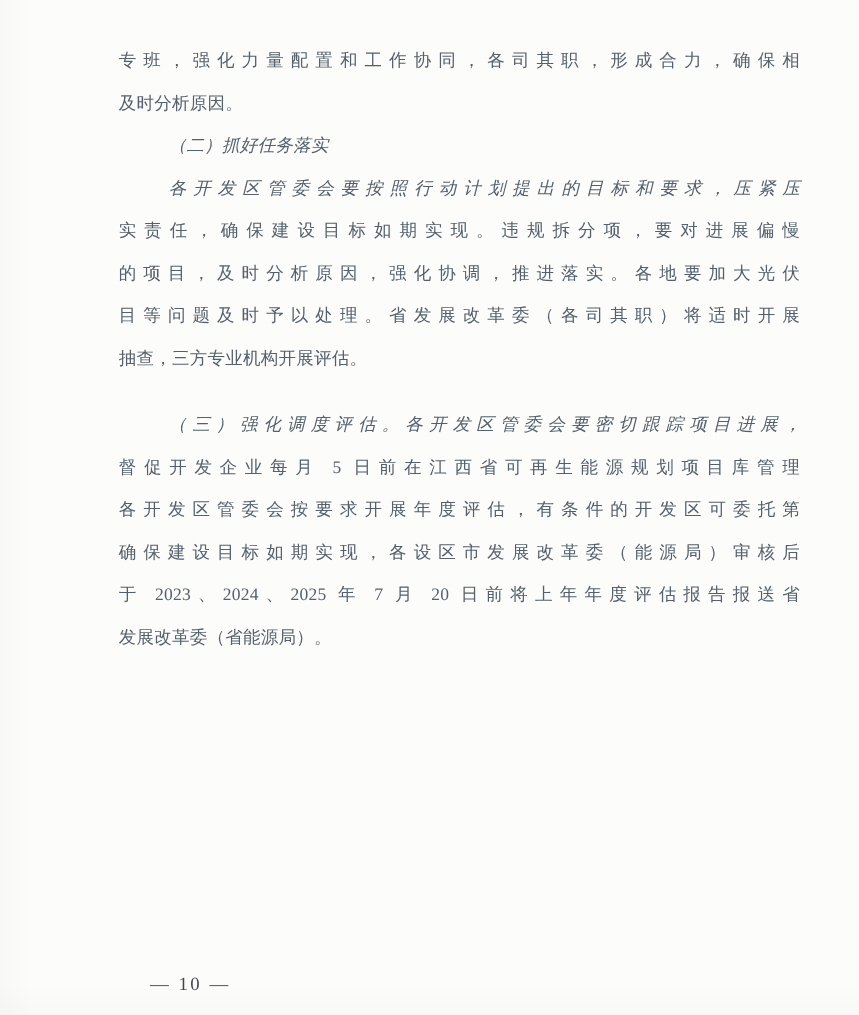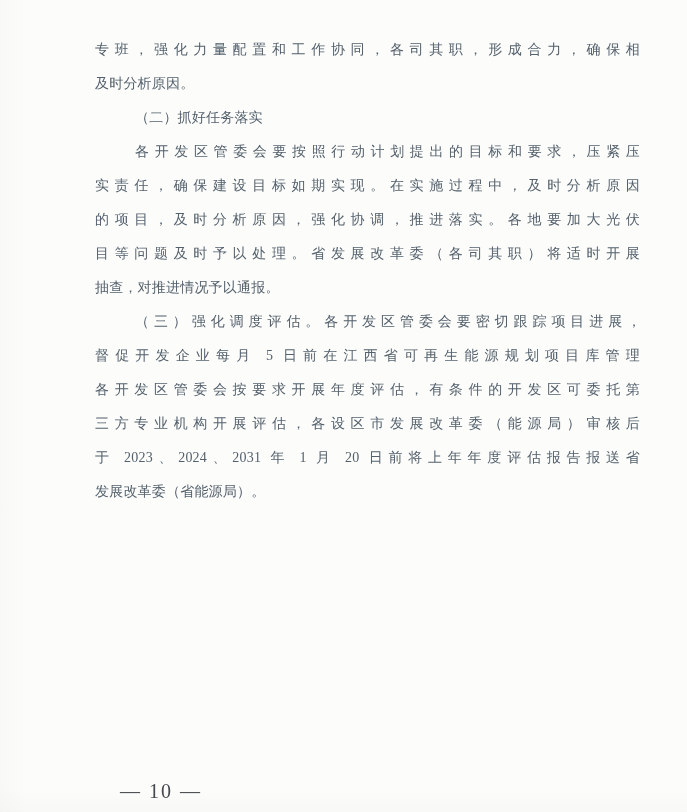--- a/index.html
+++ b/index.html
@@ -40,51 +40,53 @@
     text-align: left;
   }
   .line.fill {
     white-space: normal;
     text-align: justify;
     text-align-last: justify;
     text-justify: inter-character;
   }
   .line.indent {
     padding-left: 40px;
+    font-style: italic;
   }
   .line.indent.fill {
     
   }
   .line.tight {
     letter-spacing: -1.1px;
+    margin-top: 19px;
   }
   .footer {
     position: absolute;
     left: 120px;
     top: 780px;
-    font-size: 20px;
+    font-size: 15px;
     color: #45494d;
     letter-spacing: 2px;
     font-family: "Liberation Serif", "DejaVu Serif", serif;
   }
 </style>
 </head>
 <body>
 
 <div class="page">
   <div class="doc-body">
       <div class="line fill">专班，强化力量配置和工作协同，各司其职，形成合力，确保相</div>
       <div class="line">及时分析原因。</div>
       <div class="line indent">（二）抓好任务落实</div>
       <div class="line indent fill">各开发区管委会要按照行动计划提出的目标和要求，压紧压</div>
-      <div class="line fill">实责任，确保建设目标如期实现。在实施过程中，及时分析原因</div>
+      <div class="line fill">实责任，确保建设目标如期实现。违规拆分项，要对进展偏慢</div>
       <div class="line fill">的项目，及时分析原因，强化协调，推进落实。各地要加大光伏</div>
       <div class="line fill">目等问题及时予以处理。省发展改革委（各司其职）将适时开展</div>
-      <div class="line">抽查，对推进情况予以通报。</div>
+      <div class="line">抽查，三方专业机构开展评估。</div>
       <div class="line indent fill tight">（三）强化调度评估。各开发区管委会要密切跟踪项目进展，</div>
       <div class="line fill">督促开发企业每月 5 日前在江西省可再生能源规划项目库管理</div>
       <div class="line fill">各开发区管委会按要求开展年度评估，有条件的开发区可委托第</div>
-      <div class="line fill">三方专业机构开展评估，各设区市发展改革委（能源局）审核后</div>
-      <div class="line fill">于 2023、2024、2031 年 1 月 20 日前将上年年度评估报告报送省</div>
+      <div class="line fill">确保建设目标如期实现，各设区市发展改革委（能源局）审核后</div>
+      <div class="line fill">于 2023、2024、2025 年 7 月 20 日前将上年年度评估报告报送省</div>
       <div class="line">发展改革委（省能源局）。</div>
     </div>
   <div class="footer">— 10 —</div>
 </div>
 
 </body></html>

